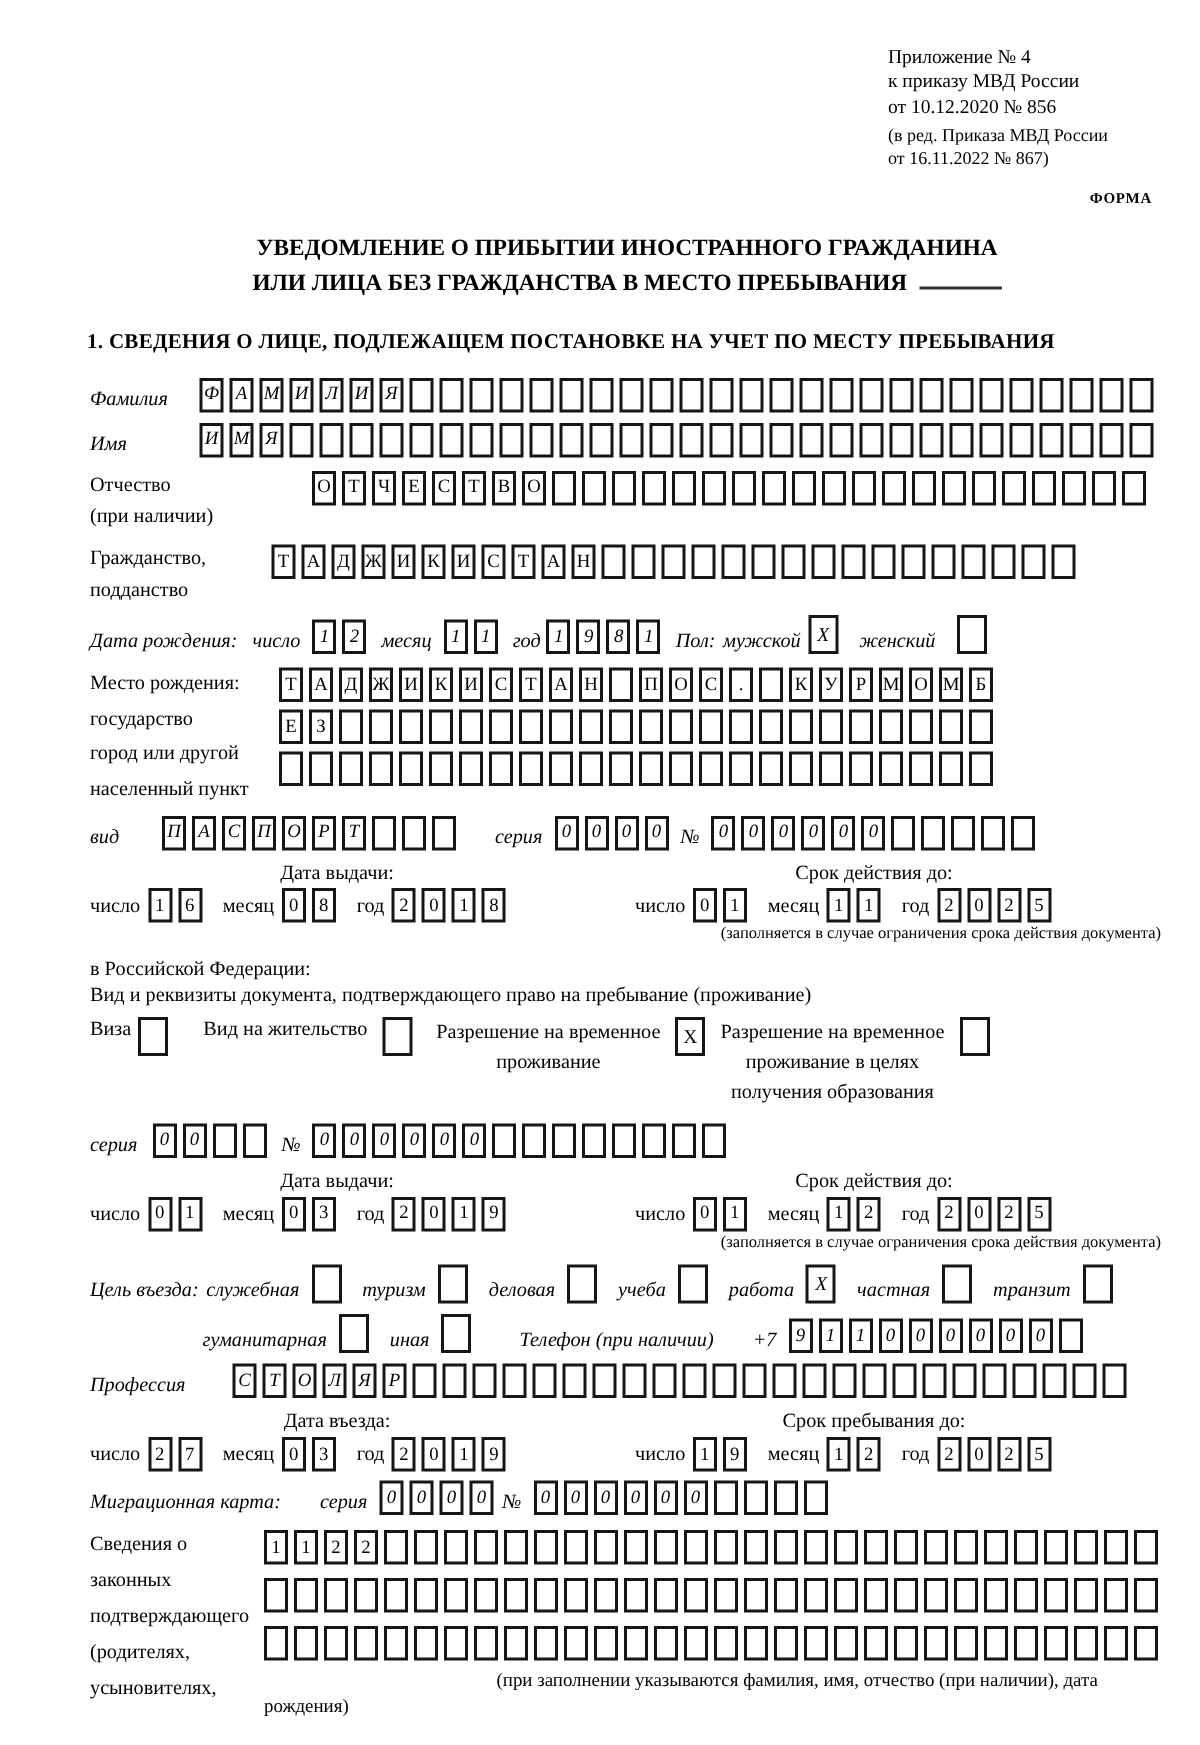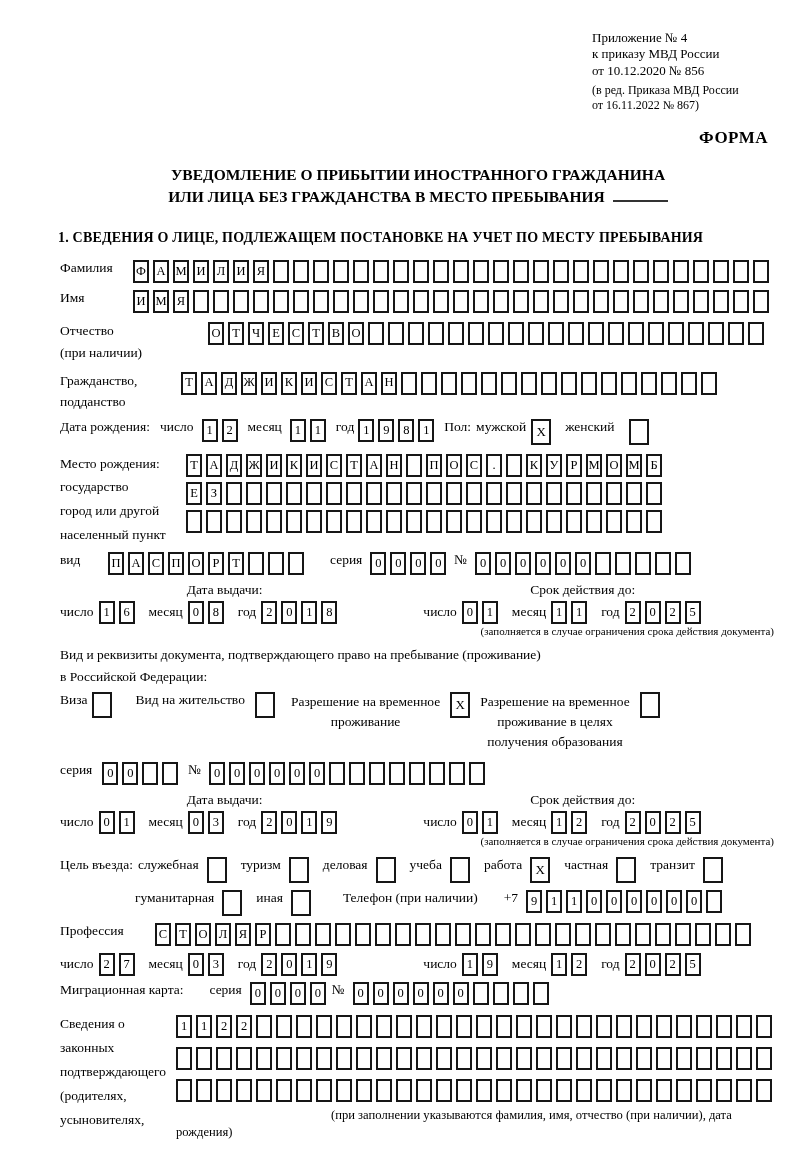--- a/index.html
+++ b/index.html
@@ -9,31 +9,31 @@
   }
   .page{padding:30px 24px 0 60px;box-sizing:border-box;}
   
   .cells{display:inline-flex;flex-wrap:nowrap;vertical-align:middle;}
   .cb{display:inline-flex;align-items:center;justify-content:center;flex:none;
       width:12px;height:19px;border:2px solid #161616;margin-right:4px;
       font-size:12.5px;font-weight:normal;}
   
   .box{display:inline-flex;align-items:center;justify-content:center;flex:none;
       width:16px;height:22px;border:2px solid #161616;font-size:13px;vertical-align:middle;}
-  .row{display:flex;align-items:flex-start;margin-bottom:7px;}
+  .row{display:flex;align-items:flex-end;margin-bottom:7px;font-style:italic;}
   .row .lbl{flex:none;}
   .w73{width:73px;}
   .w148{width:148px;}
   .w121{width:121px;}
   .w126{width:126px;}
   .w48{width:48px;}
   .w95{width:95px;}
   .appendix{width:178px;margin-left:auto;margin-right:6px;font-size:13px;}
   .appendix .small{font-size:12px;}
-  .forma{ text-align:right;margin:14px 8px 0 0;font-weight:bold;font-size:17px;letter-spacing:.5px;}
+  .forma{ text-align:right;margin:14px 8px 0 0;font-weight:bold;font-size:10px;letter-spacing:.5px;}
   .title{text-align:center;font-weight:bold;font-size:15.5px;margin-top:16px;line-height:1.45;}
   .uline{display:inline-block;width:55px;border-bottom:2px solid #333;height:1px;margin-left:8px;}
   .sect{font-weight:bold;font-size:14px;margin:20px 0 14px -2px;letter-spacing:.2px;}
   .two-line{line-height:1.6;}
   .stackrows .cells{margin-bottom:5px;display:flex;}
   .colblock{display:flex;align-items:flex-start;margin-bottom:6px;}
   .center-bold{text-align:center;font-weight:bold;margin:2px 0 8px 0;}
   .dates{margin-bottom:4px;}
   .dates .heads{display:flex;margin-bottom:2px;}
   .dates .heads span{display:block;}
@@ -420,22 +420,22 @@
             <span class="cb">0</span>
             <span class="cb">2</span>
             <span class="cb">5</span>
           </span>
       </span>
     </div>
     <div class="note">(заполняется в случае ограничения срока действия документа)</div>
   </div>
 
   <div style="margin-bottom:6px">
+    <div>в Российской Федерации:</div>
     <div style="margin-bottom:5px">Вид и реквизиты документа, подтверждающего право на пребывание (проживание)</div>
-    <div>в Российской Федерации:</div>
   </div>
 
   <div class="rvp-row">
     <span class="opt">
       <span>Виза</span>
       <span class="box" style="margin-left:4px"></span>
     </span>
     <span class="opt" style="margin-left:14px">
       <span>Вид на жительство</span>
       <span class="box"></span>
@@ -601,20 +601,24 @@
         <span class="cb"></span>
         <span class="cb"></span>
         <span class="cb"></span>
         <span class="cb"></span>
         <span class="cb"></span>
         <span class="cb"></span>
       </span>
   </div>
 
   <div class="dates">
+    <div class="heads">
+      <span class="h-left">Дата въезда:</span>
+      <span class="h-right">Срок пребывания до:</span>
+    </div>
     <div class="vals">
       <span class="g-left">
         <span class="dl">число</span>
         <span class="cells">
             <span class="cb">2</span>
             <span class="cb">7</span>
           </span>
         <span class="dl">месяц</span>
         <span class="cells">
             <span class="cb">0</span>

